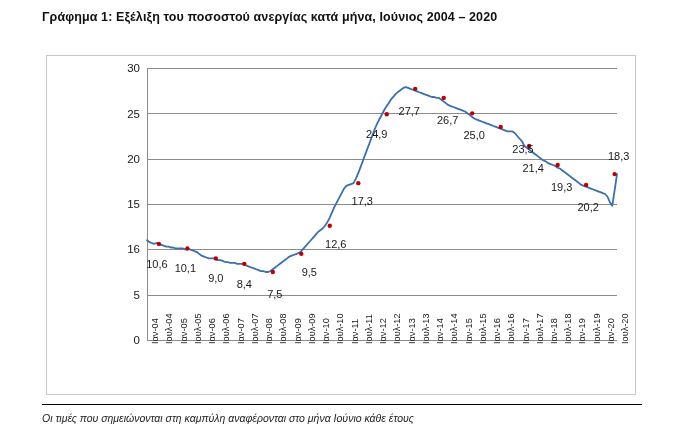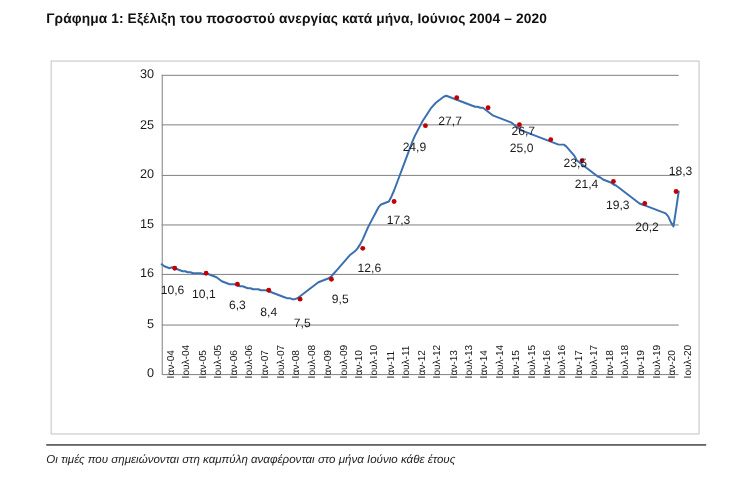--- a/index.html
+++ b/index.html
@@ -195,29 +195,29 @@
           <circle cx="325.20" cy="45.33" r="2.2" fill="#c00000"></circle>
           <circle cx="353.69" cy="58.93" r="2.2" fill="#c00000"></circle>
           <circle cx="382.17" cy="77.97" r="2.2" fill="#c00000"></circle>
           <circle cx="410.66" cy="97.01" r="2.2" fill="#c00000"></circle>
           <circle cx="439.14" cy="116.96" r="2.2" fill="#c00000"></circle>
           <circle cx="467.63" cy="106.08" r="2.2" fill="#c00000"></circle>
         </svg>
       <div id="dlabels">
           <div class="dlabel" style="left: 9.86869px; top: 195.893px;">10,6</div>
           <div class="dlabel" style="left: 38.3535px; top: 200.427px;">10,1</div>
-          <div class="dlabel" style="left: 68.8384px; top: 210.4px;">6,3</div>
+          <div class="dlabel" style="left: 68.8384px; top: 210.4px;">9,0</div>
           <div class="dlabel" style="left: 97.3232px; top: 215.84px;">8,4</div>
           <div class="dlabel" style="left: 127.808px; top: 226px; text-align: right;">7,5</div>
           <div class="dlabel" style="left: 162.293px; top: 203.867px;">9,5</div>
           <div class="dlabel" style="left: 188.778px; top: 175.76px;">12,6</div>
           <div class="dlabel" style="left: 215.263px; top: 133.147px;">17,3</div>
           <div class="dlabel" style="left: 229.747px; top: 66.24px;">24,9</div>
           <div class="dlabel" style="left: 262.232px; top: 42.8533px;">27,7</div>
-          <div class="dlabel" style="left: 300.717px; top: 51.92px; margin-left: 28px;">26,7</div>
+          <div class="dlabel" style="left: 300.717px; top: 51.92px;">26,7</div>
           <div class="dlabel" style="left: 327.202px; top: 67.3333px;">25,0</div>
           <div class="dlabel" style="left: 376px; top: 80.9333px;">23,5</div>
           <div class="dlabel" style="left: 386.172px; top: 99.9733px;">21,4</div>
           <div class="dlabel" style="left: 414.657px; top: 119.013px;">19,3</div>
           <div class="dlabel" style="left: 441.141px; top: 138.96px;">20,2</div>
           <div class="dlabel" style="left: 471.626px; top: 88.08px;">18,3</div>
         </div>
     </div>
   </div>
 

